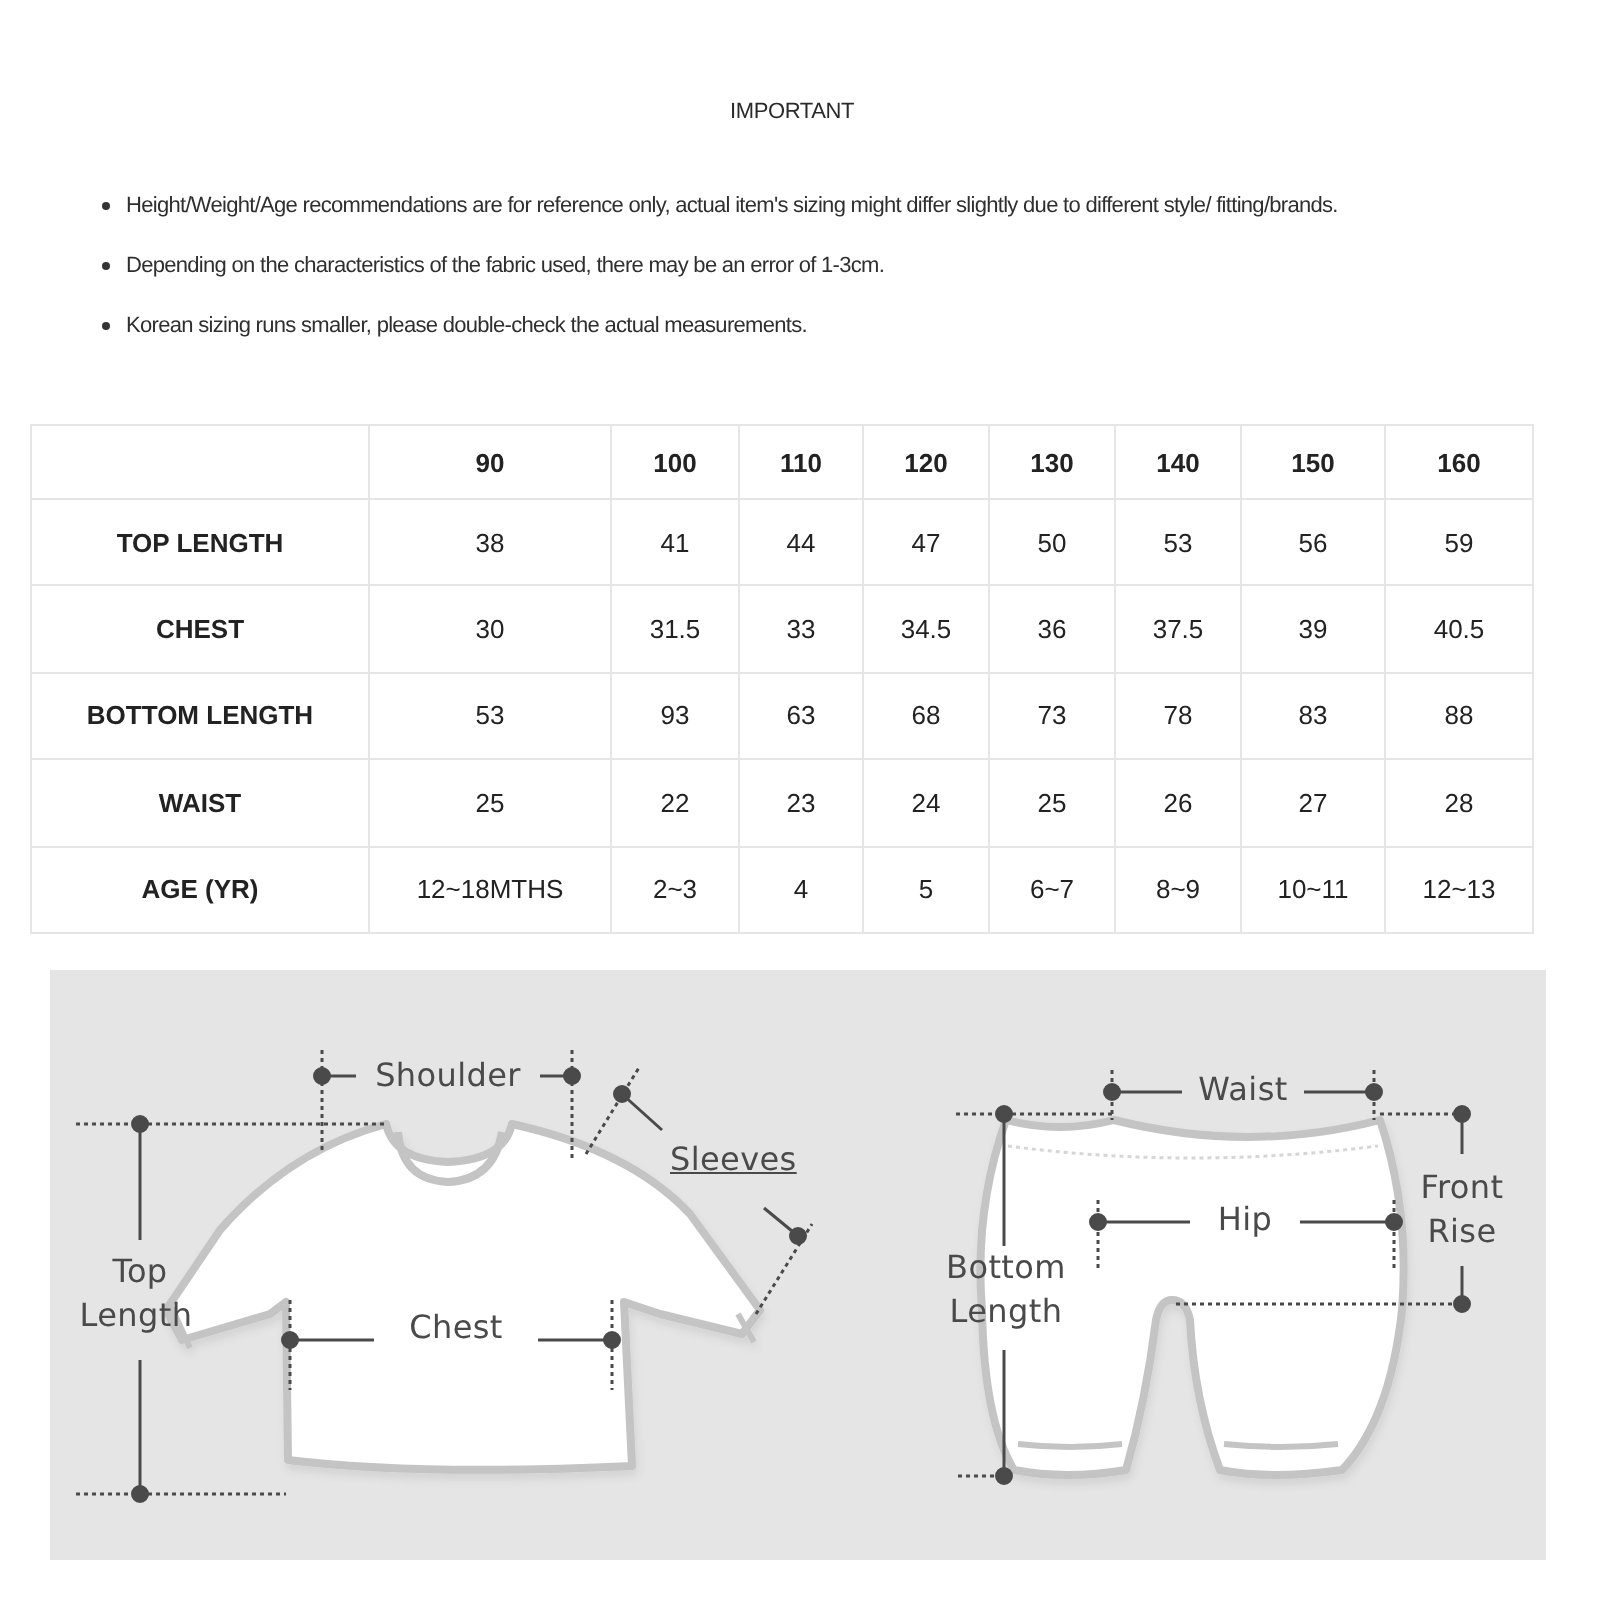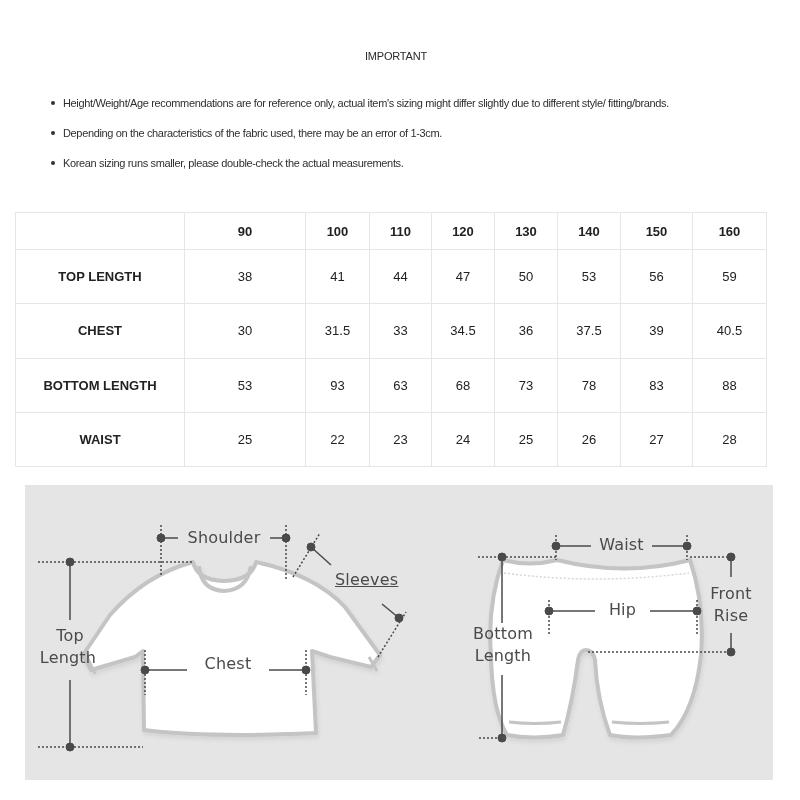--- a/index.html
+++ b/index.html
@@ -112,20 +112,31 @@
         <td class="rowhead">WAIST</td>
         <td>25</td>
         <td>22</td>
         <td>23</td>
         <td>24</td>
         <td>25</td>
         <td>26</td>
         <td>27</td>
         <td>28</td>
       </tr>
+      <tr>
+        <td class="rowhead">AGE (YR)</td>
+        <td>12~18MTHS</td>
+        <td>2~3</td>
+        <td>4</td>
+        <td>5</td>
+        <td>6~7</td>
+        <td>8~9</td>
+        <td>10~11</td>
+        <td>12~13</td>
+      </tr>
     </tbody>
 </table>
 
 <div class="diagram-panel">
   <svg width="748" height="295" viewBox="0 0 748 295">
     <defs>
       <filter id="soft" x="-5%" y="-5%" width="110%" height="115%">
         <feDropShadow dx="1" dy="3" stdDeviation="2" flood-color="#000" flood-opacity="0.08"></feDropShadow>
       </filter>
     </defs>

